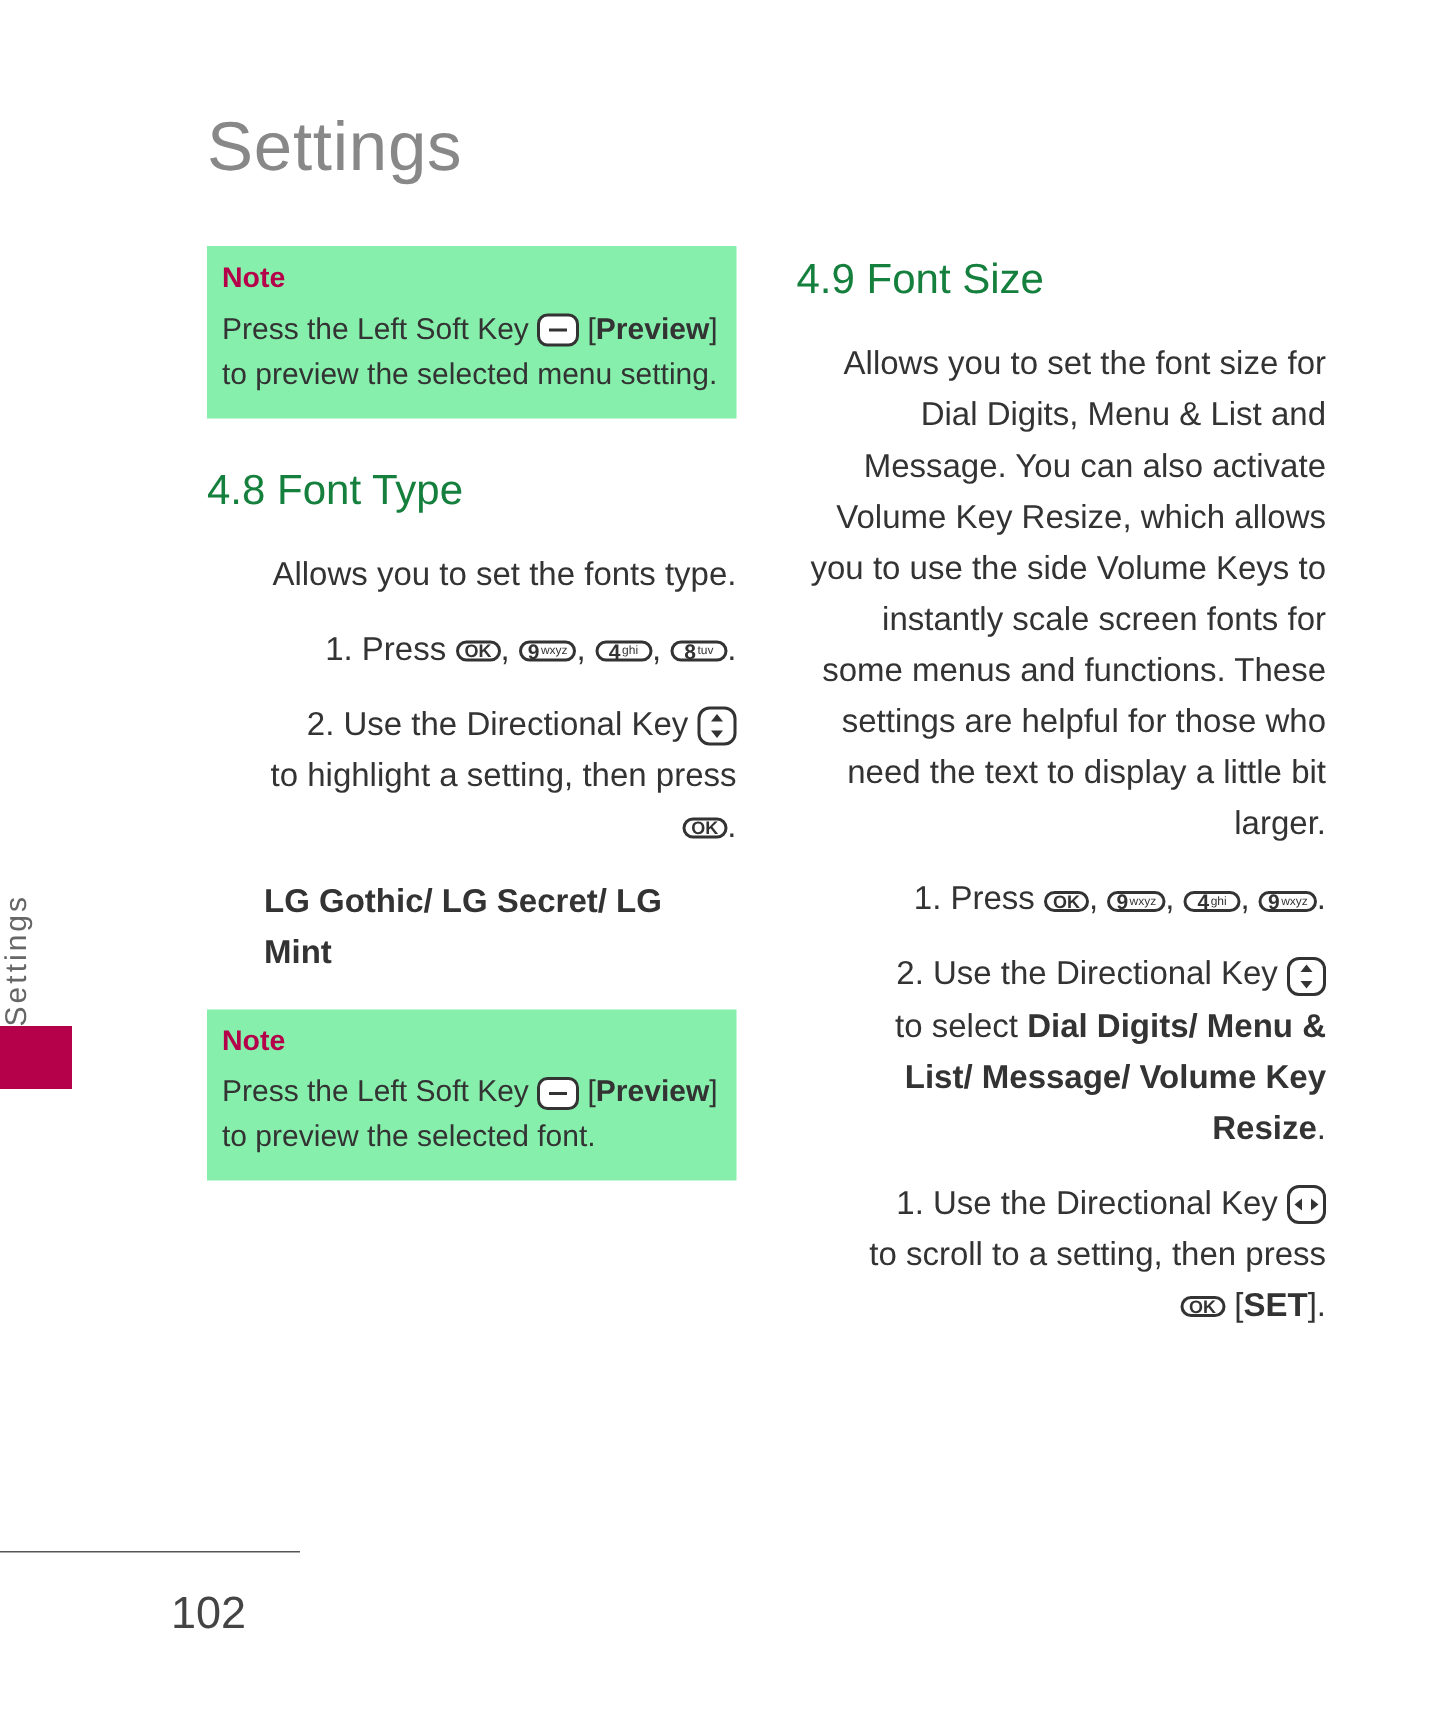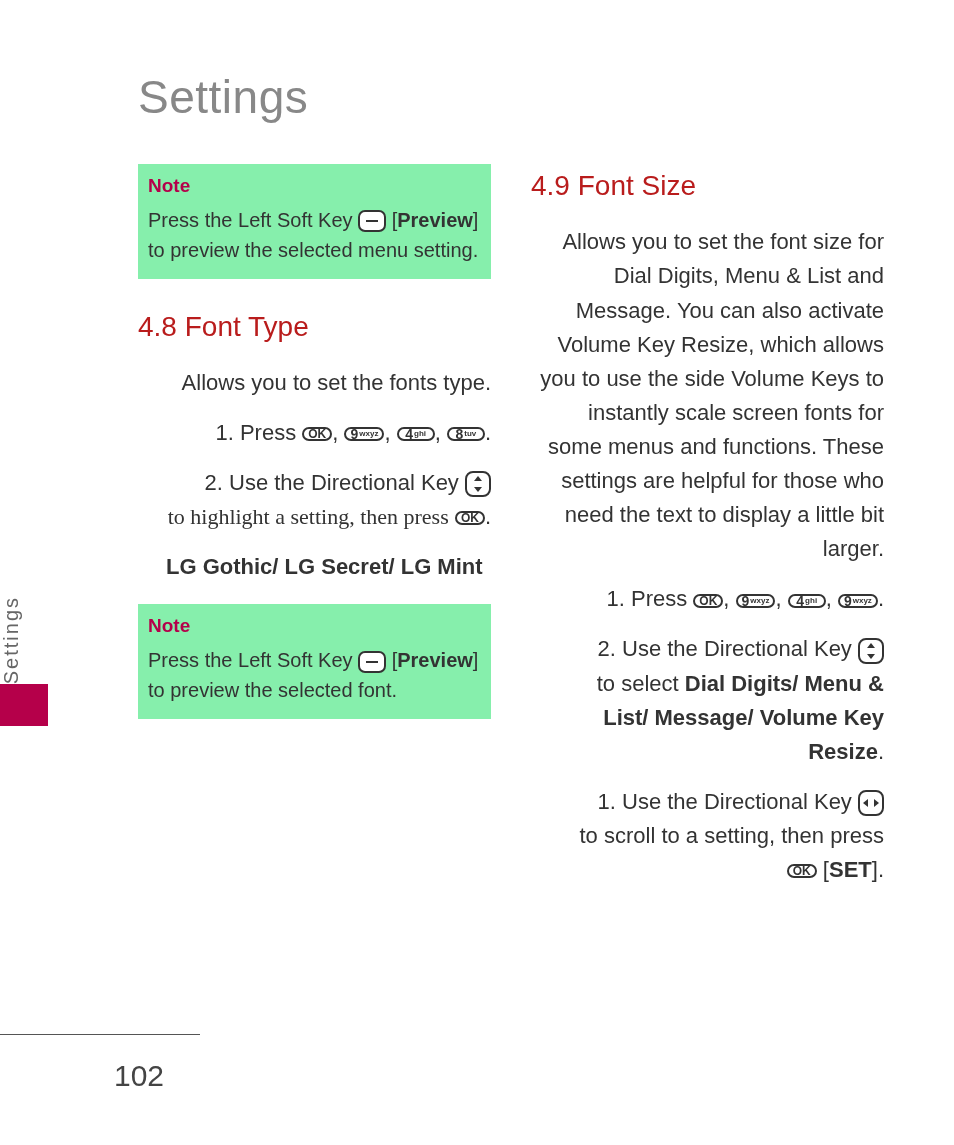--- a/index.html
+++ b/index.html
@@ -43,21 +43,21 @@
     font-size: 20px;
     line-height: 1.5;
   }
   .note-label {
     color: #b5004a;
     font-weight: bold;
     margin-bottom: 4px;
     font-size: 19px;
   }
   .section-title {
-    color: #b91c1c;
+    color: #15803d;
     font-size: 28px;
     margin: 10px 0 18px 0;
     font-weight: 500;
   }
   p { margin: 0 0 16px 0; text-align: right; }
   .step { margin: 0 0 16px 0; padding-left: 0; }
   .key {
     display: inline-flex;
     align-items: center;
     justify-content: center;
@@ -69,21 +69,21 @@
     height: 14px;
     min-width: 26px;
     vertical-align: middle;
     background: #fff;
     line-height: 1;
     box-sizing: border-box;
   }
   .key.ok { font-size: 12px; }
   .key.num { min-width: 38px; }
   .key .big { font-size: 14px; font-weight: bold; margin-right: 1px; }
-  .key .sub { font-size: 8px; font-weight: bold; }
+  .key .sub { font-size: 8px; font-weight: normal; }
   .softkey {
     display: inline-block;
     width: 28px;
     height: 22px;
     border: 2px solid #333;
     border-radius: 7px;
     position: relative;
     vertical-align: middle;
     background: #fff;
     box-sizing: border-box;
@@ -124,22 +124,22 @@
     position: absolute;
     top: 50%;
     transform: translateY(-50%);
     width: 0; height: 0;
     border-top: 4px solid transparent;
     border-bottom: 4px solid transparent;
   }
   .dirkey.leftright::before { left: 3px; border-right: 5px solid #333; }
   .dirkey.leftright::after  { right: 3px; border-left: 5px solid #333; }
   .bold { font-weight: bold; }
-  .indent { padding-left: 28px; font-family: Liberation Serif, serif; }
-  .font-list { font-weight: bold; margin: 8px 0 20px 28px; font-size: 22px; }
+  .indent { padding-left: 28px; }
+  .font-list { font-weight: bold; margin: 8px 0 20px 38px; font-size: 22px; }
 
   
   .side-tab {
     position: absolute;
     left: 0;
     top: 590px;
     width: 48px;
   }
   .side-label {
     writing-mode: vertical-rl;

